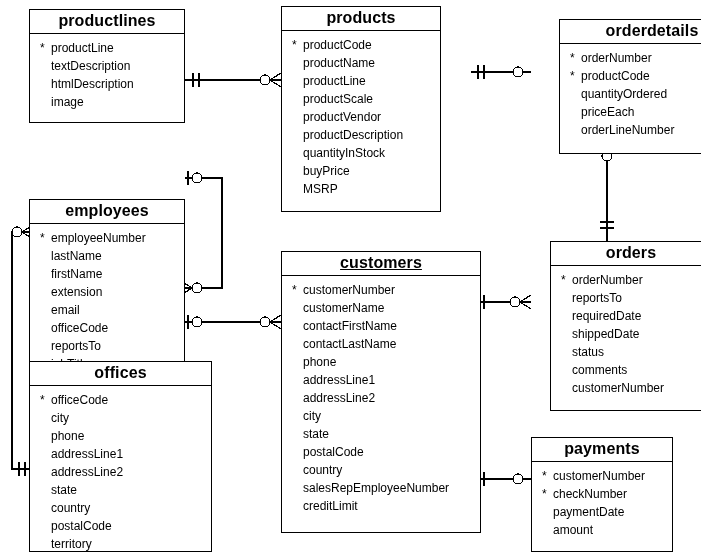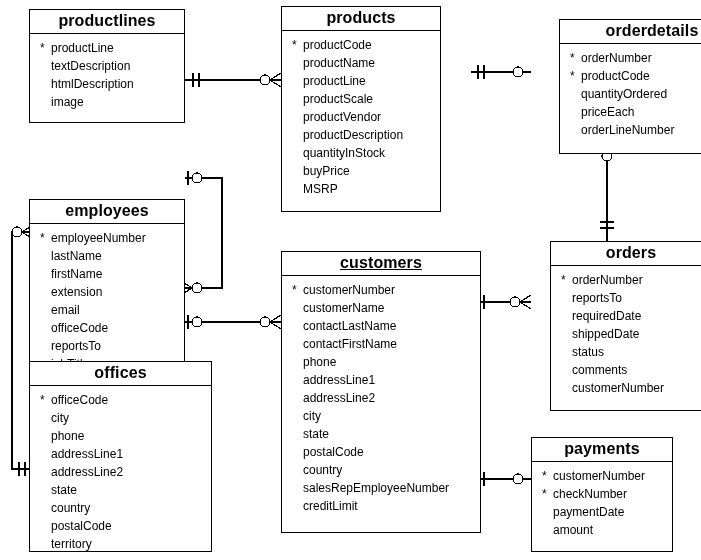--- a/index.html
+++ b/index.html
@@ -190,22 +190,22 @@
       <div class="attr"><span class="attr-name">reportsTo</span></div>
       <div class="attr"><span class="attr-name">jobTitle</span></div>
     </div>
   </div>
 
   <div class="entity" style="left:281px; top:251px; width:200px; height:282px;text-decoration:underline;">
     <div class="entity-title">customers</div>
     <div class="attr-list">
       <div class="attr"><span class="pk-mark">*</span><span class="attr-name">customerNumber</span></div>
       <div class="attr"><span class="attr-name">customerName</span></div>
+      <div class="attr"><span class="attr-name">contactFirstName</span></div>
       <div class="attr"><span class="attr-name">contactLastName</span></div>
-      <div class="attr"><span class="attr-name">contactFirstName</span></div>
       <div class="attr"><span class="attr-name">phone</span></div>
       <div class="attr"><span class="attr-name">addressLine1</span></div>
       <div class="attr"><span class="attr-name">addressLine2</span></div>
       <div class="attr"><span class="attr-name">city</span></div>
       <div class="attr"><span class="attr-name">state</span></div>
       <div class="attr"><span class="attr-name">postalCode</span></div>
       <div class="attr"><span class="attr-name">country</span></div>
       <div class="attr"><span class="attr-name">salesRepEmployeeNumber</span></div>
       <div class="attr"><span class="attr-name">creditLimit</span></div>
     </div>

